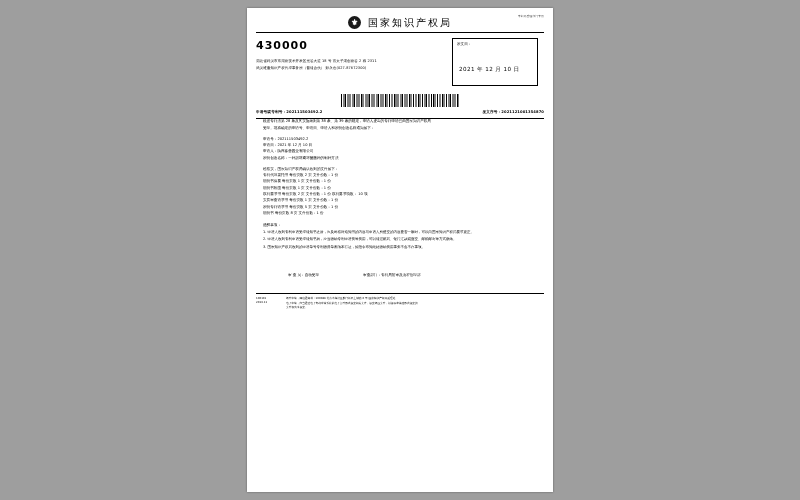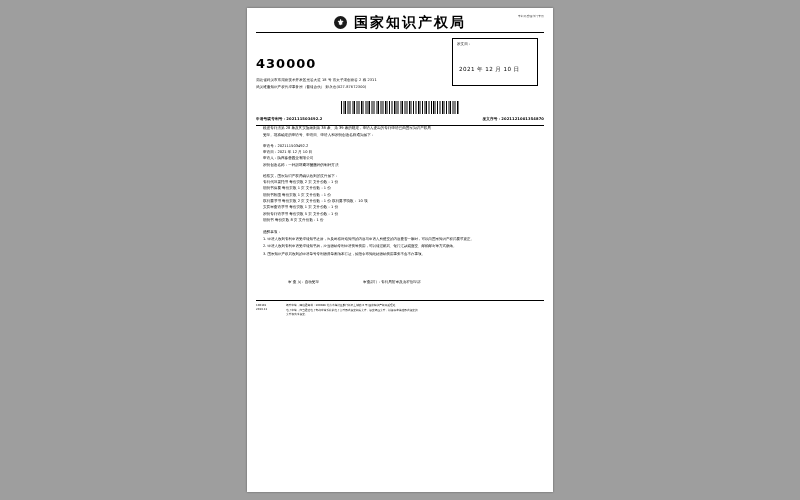--- a/index.html
+++ b/index.html
@@ -24,32 +24,32 @@
   
   .topbar{display:flex;align-items:center;justify-content:center;position:relative;height:16px;}
   .emblem{
     width:13px;height:13px;border-radius:50%;
     background:#1a1a1a;color:#fff;
     display:flex;align-items:center;justify-content:center;
     font-size:8px;font-weight:bold;margin-right:7px;
     font-family:"DejaVu Serif","Liberation Serif",serif;
   }
   .office-title{
-    font-size:14px;font-weight:bold;letter-spacing:2px;
+    font-size:10px;font-weight:normal;letter-spacing:2px;
     font-family:"DejaVu Sans","Liberation Sans",sans-serif;
   }
   .topcode{
     position:absolute;right:0;top:1px;font-size:2.6px;color:#333;letter-spacing:.3px;
   }
   .rule{border-top:.7px solid #000;margin-top:2px;}
 
   
   .addrrow{display:flex;margin-top:5px;}
   .addrleft{width:196px;}
-  .postcode{font-size:13px;font-weight:bold;letter-spacing:1px;margin-bottom:4px;margin-top:16px;}
+  .postcode{font-size:11px;font-weight:bold;letter-spacing:1px;margin-bottom:4px;}
   .addrline{font-size:3.5px;margin-bottom:2.5px;letter-spacing:.1px;}
   .datebox{
     width:84px;border:.7px solid #000;height:46px;position:relative;
   }
   .datebox .lbl{position:absolute;left:4px;top:3px;font-size:3.6px;}
   .datebox .val{position:absolute;left:6px;top:26px;font-size:5.6px;letter-spacing:.4px;}
 
   
   .barcodewrap{display:flex;justify-content:center;margin-top:8px;}
   .barcode{height:13px;width:120px;}

